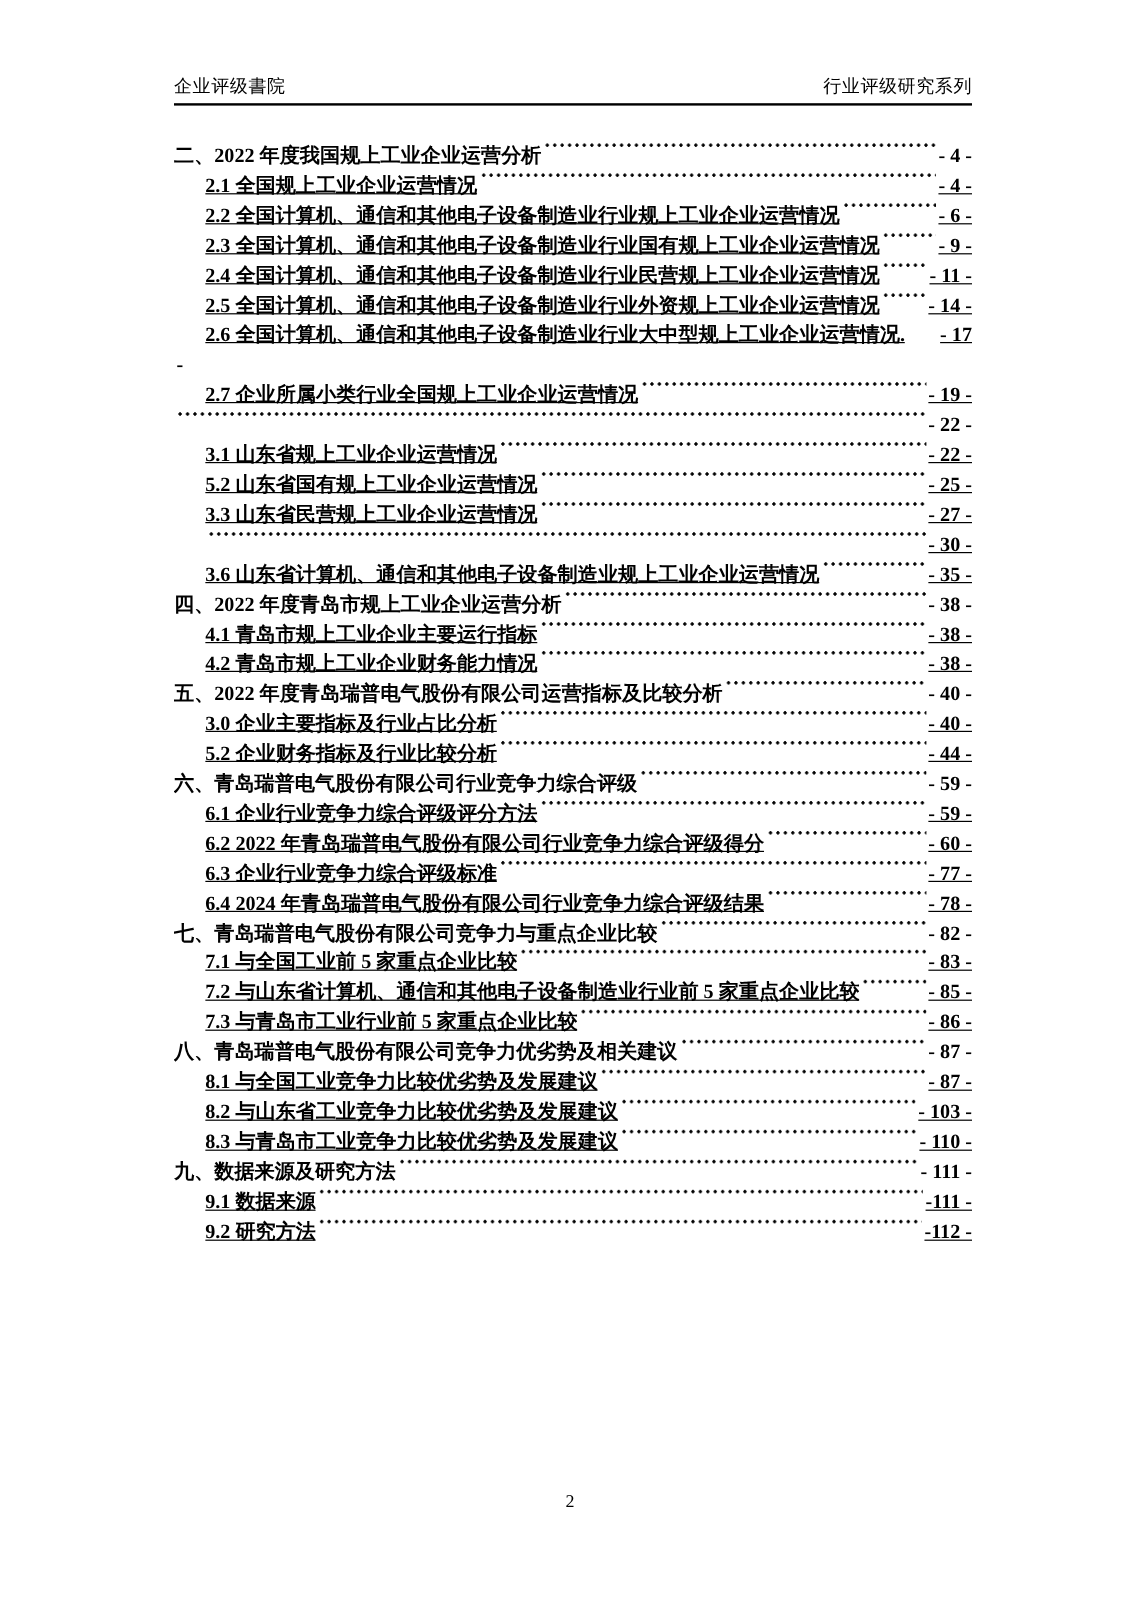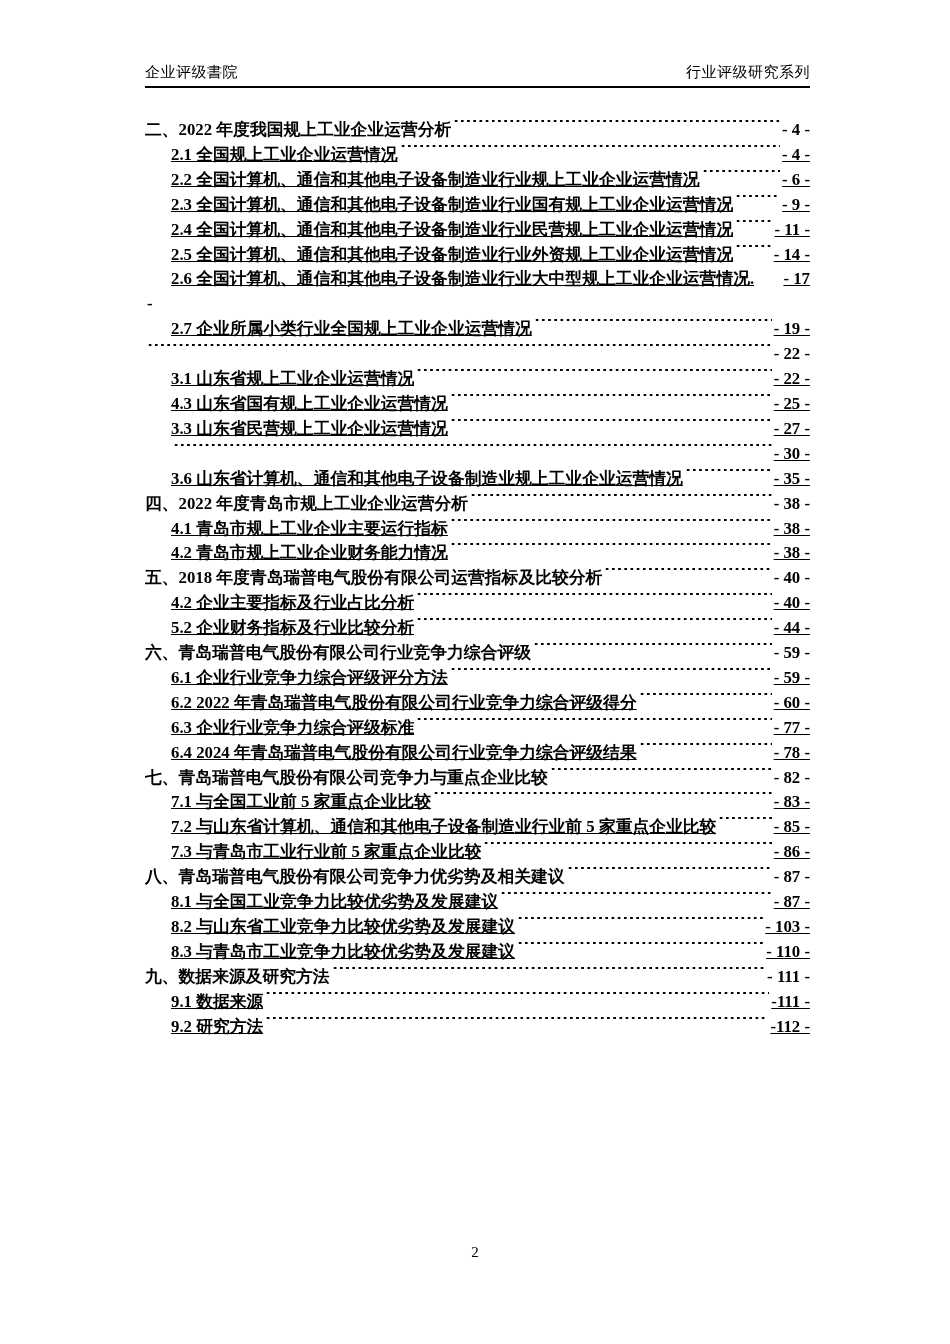--- a/index.html
+++ b/index.html
@@ -136,21 +136,21 @@
       <div class="toc-row level-1">
         <span class="toc-leader"></span>
         <span class="toc-page">- 22 -</span>
       </div>
       <div class="toc-row level-2">
         <span class="toc-label">3.1 山东省规上工业企业运营情况</span>
         <span class="toc-leader"></span>
         <span class="toc-page">- 22 -</span>
       </div>
       <div class="toc-row level-2">
-        <span class="toc-label">4.3 山东省国有规上工业企业运营情况</span>
+        <span class="toc-label">5.2 山东省国有规上工业企业运营情况</span>
         <span class="toc-leader"></span>
         <span class="toc-page">- 25 -</span>
       </div>
       <div class="toc-row level-2">
         <span class="toc-label">3.3 山东省民营规上工业企业运营情况</span>
         <span class="toc-leader"></span>
         <span class="toc-page">- 27 -</span>
       </div>
       <div class="toc-row level-2">
         <span class="toc-leader"></span>
@@ -170,26 +170,26 @@
         <span class="toc-label">4.1 青岛市规上工业企业主要运行指标</span>
         <span class="toc-leader"></span>
         <span class="toc-page">- 38 -</span>
       </div>
       <div class="toc-row level-2">
         <span class="toc-label">4.2 青岛市规上工业企业财务能力情况</span>
         <span class="toc-leader"></span>
         <span class="toc-page">- 38 -</span>
       </div>
       <div class="toc-row level-1">
-        <span class="toc-label">五、2018 年度青岛瑞普电气股份有限公司运营指标及比较分析</span>
+        <span class="toc-label">五、2022 年度青岛瑞普电气股份有限公司运营指标及比较分析</span>
         <span class="toc-leader"></span>
         <span class="toc-page">- 40 -</span>
       </div>
       <div class="toc-row level-2">
-        <span class="toc-label">4.2 企业主要指标及行业占比分析</span>
+        <span class="toc-label">3.0 企业主要指标及行业占比分析</span>
         <span class="toc-leader"></span>
         <span class="toc-page">- 40 -</span>
       </div>
       <div class="toc-row level-2">
         <span class="toc-label">5.2 企业财务指标及行业比较分析</span>
         <span class="toc-leader"></span>
         <span class="toc-page">- 44 -</span>
       </div>
       <div class="toc-row level-1">
         <span class="toc-label">六、青岛瑞普电气股份有限公司行业竞争力综合评级</span>

